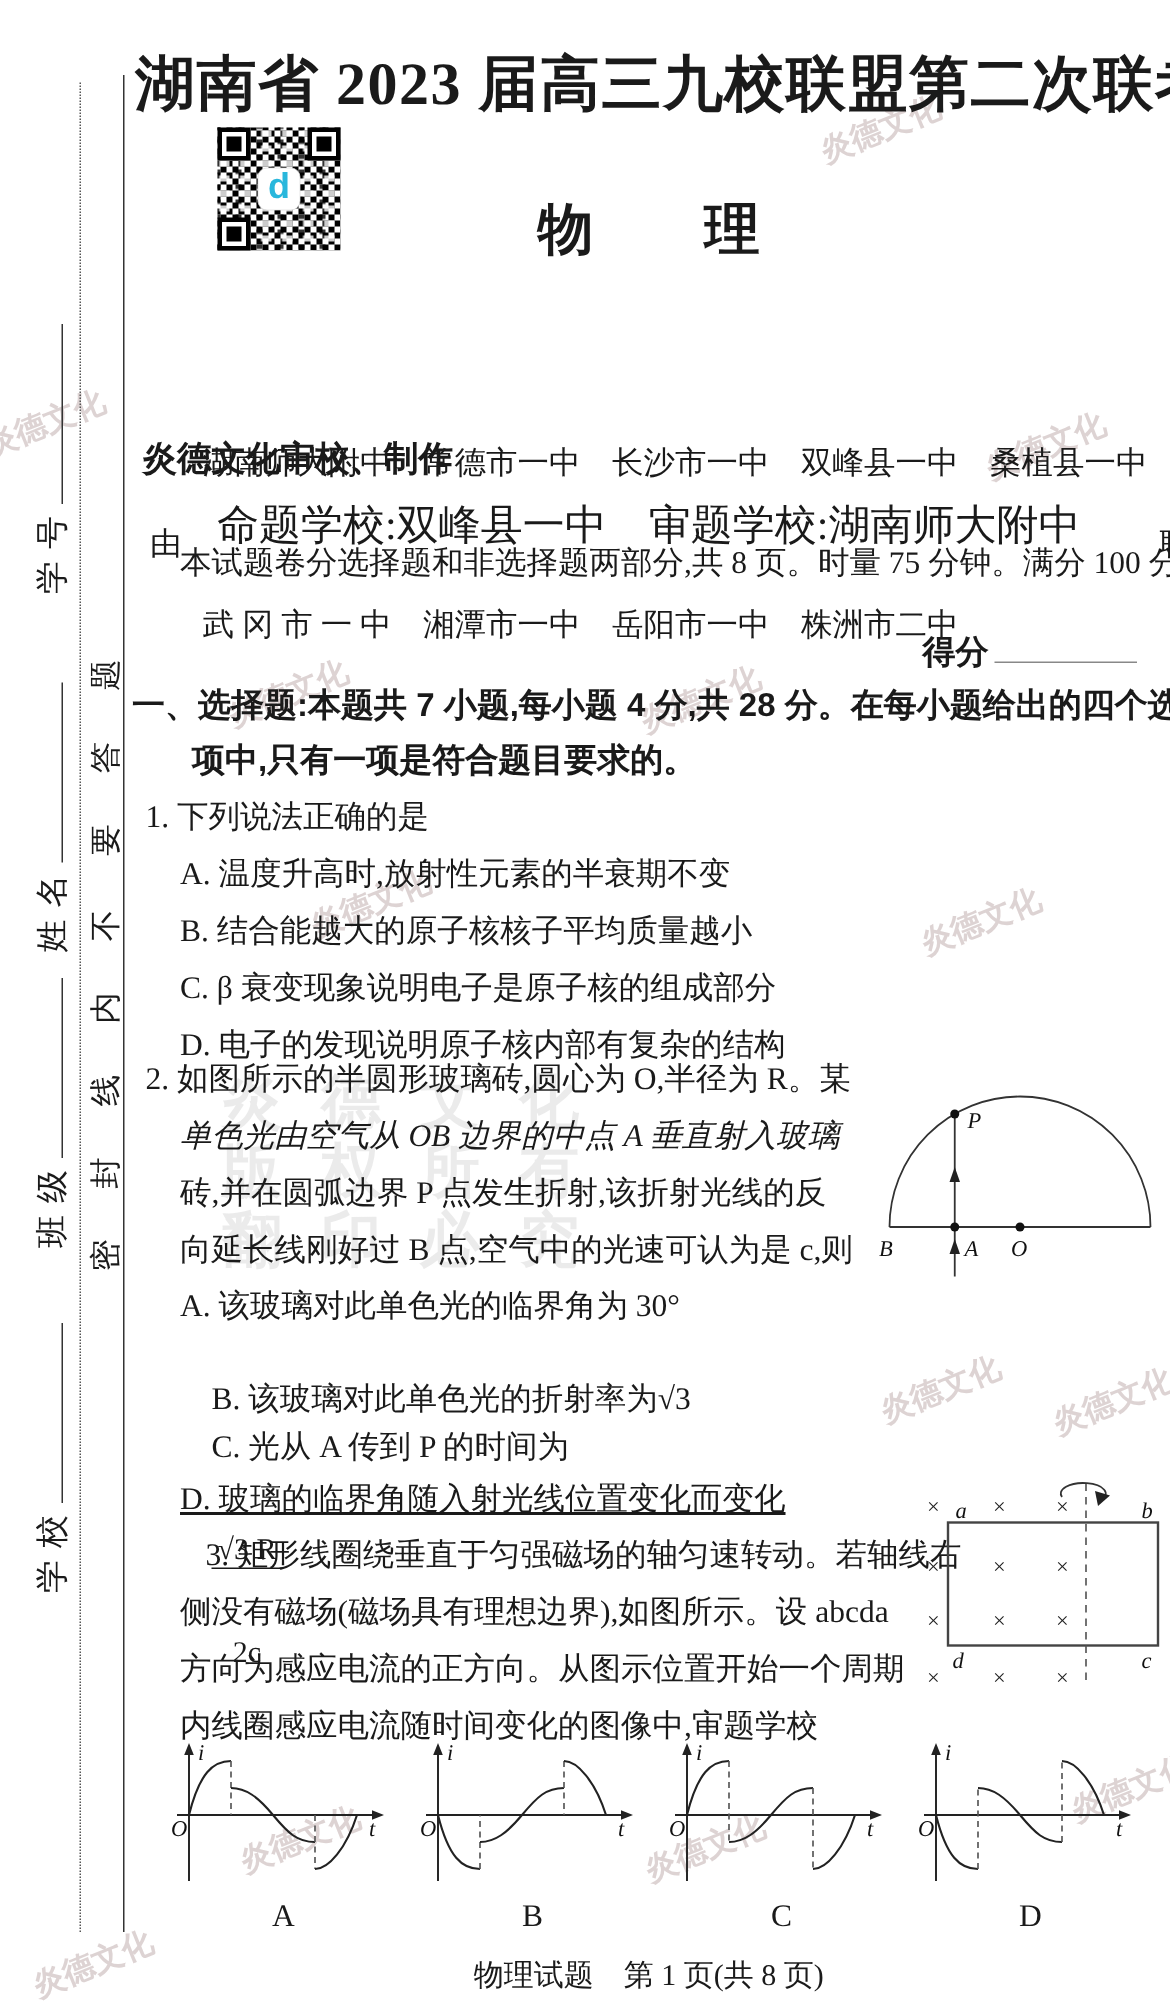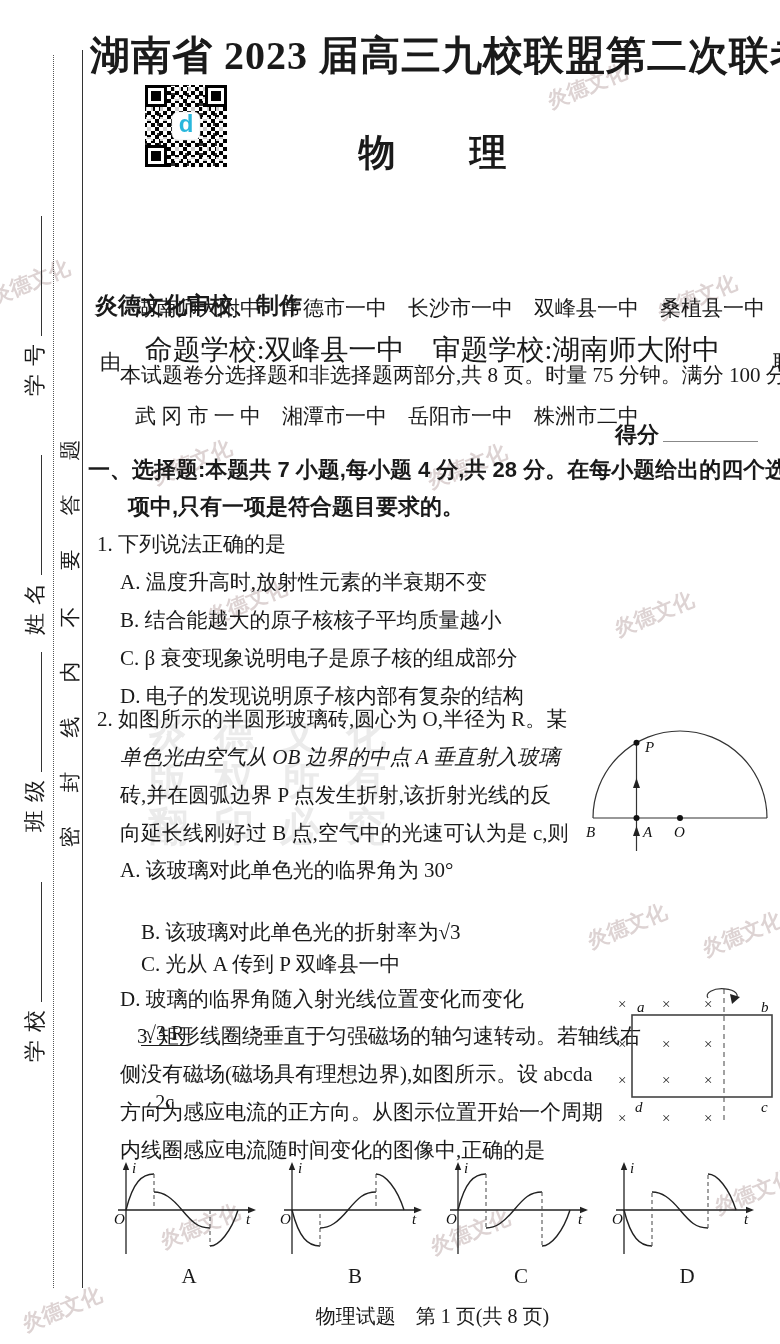--- a/index.html
+++ b/index.html
@@ -177,47 +177,47 @@
 
   <div class="qline" style="left:97px;  top:705px;">2. 如图所示的半圆形玻璃砖,圆心为 O,半径为 R。某</div>
   <div class="qline" style="left:120px; top:743px;font-style:italic;">单色光由空气从 OB 边界的中点 A 垂直射入玻璃</div>
   <div class="qline" style="left:120px; top:781px;">砖,并在圆弧边界 P 点发生折射,该折射光线的反</div>
   <div class="qline" style="left:120px; top:819px;">向延长线刚好过 B 点,空气中的光速可认为是 c,则</div>
   <div class="qline" style="left:120px; top:856px;">A. 该玻璃对此单色光的临界角为 30°</div>
   <div class="qline" style="left:120px; top:893px;">
     <span>B. 该玻璃对此单色光的折射率为</span><span>√3</span>
   </div>
   <div class="qline" style="left:120px; top:925px;">
-    <span>C. 光从 A 传到 P 双峰县一中</span>
+    <span>C. 光从 A 传到 P 的时间为</span>
     <span class="frac">
       <span class="num">√3 R</span>
       <span class="den">2c</span>
     </span>
   </div>
-  <div class="qline" style="left:120px; top:985px;">D. 玻璃的临界角随入射光线位置变化而变化</div>
+  <div class="qline" style="left:120px; top:985px;text-decoration:underline;">D. 玻璃的临界角随入射光线位置变化而变化</div>
 
   <svg style="position:absolute; left:585px; top:698px;" width="195" height="155" viewBox="0 0 195 155">
     <path class="thin" d="M 8 120 A 87 87 0 0 1 182 120"></path>
     <line class="thin" x1="8" y1="120" x2="182" y2="120"></line>
     <line class="thin" x1="51.5" y1="153" x2="51.5" y2="45"></line>
     <polygon points="51.5,80 48,90 55,90" fill="#222"></polygon>
     <polygon points="51.5,128 48,138 55,138" fill="#222"></polygon>
     <circle cx="51.5" cy="44.7" r="3" fill="#111"></circle>
     <circle cx="51.5" cy="120" r="3" fill="#111"></circle>
     <circle cx="95" cy="120" r="3" fill="#111"></circle>
     <text class="sv" x="60" y="54">P</text>
     <text class="sv" x="1" y="139">B</text>
     <text class="sv" x="58" y="139">A</text>
     <text class="sv" x="89" y="139">O</text>
   </svg>
 
   <div class="qline" style="left:97px;  top:1022px;margin-left:40px;">3. 矩形线圈绕垂直于匀强磁场的轴匀速转动。若轴线右</div>
   <div class="qline" style="left:120px; top:1098px;">方向为感应电流的正方向。从图示位置开始一个周期</div>
   <div class="qline" style="left:120px; top:1060px;">侧没有磁场(磁场具有理想边界),如图所示。设 abcda</div>
-  <div class="qline" style="left:120px; top:1136px;">内线圈感应电流随时间变化的图像中,正确的是</div>
+  <div class="qline" style="left:120px; top:1136px;">内线圈感应电流随时间变化的图像中,审题学校</div>
 
   <svg style="position:absolute; left:612px; top:985px;" width="170" height="140" viewBox="0 0 170 140">
     <rect x="20" y="30" width="140" height="82" fill="none" stroke="#444" stroke-width="1.6"></rect>
     <line x1="112" y1="4" x2="112" y2="138" stroke="#555" stroke-width="1.1" stroke-dasharray="5 4"></line>
     <path class="thin" d="M 96 13 A 15 7 0 1 1 122 15"></path>
     <polygon points="128,12 118,9 120,19" fill="#222"></polygon>
     <text class="cross" x="6" y="24">×</text>
     <text class="cross" x="50" y="24">×</text>
     <text class="cross" x="92" y="24">×</text>
     <text class="cross" x="6" y="64">×</text>

